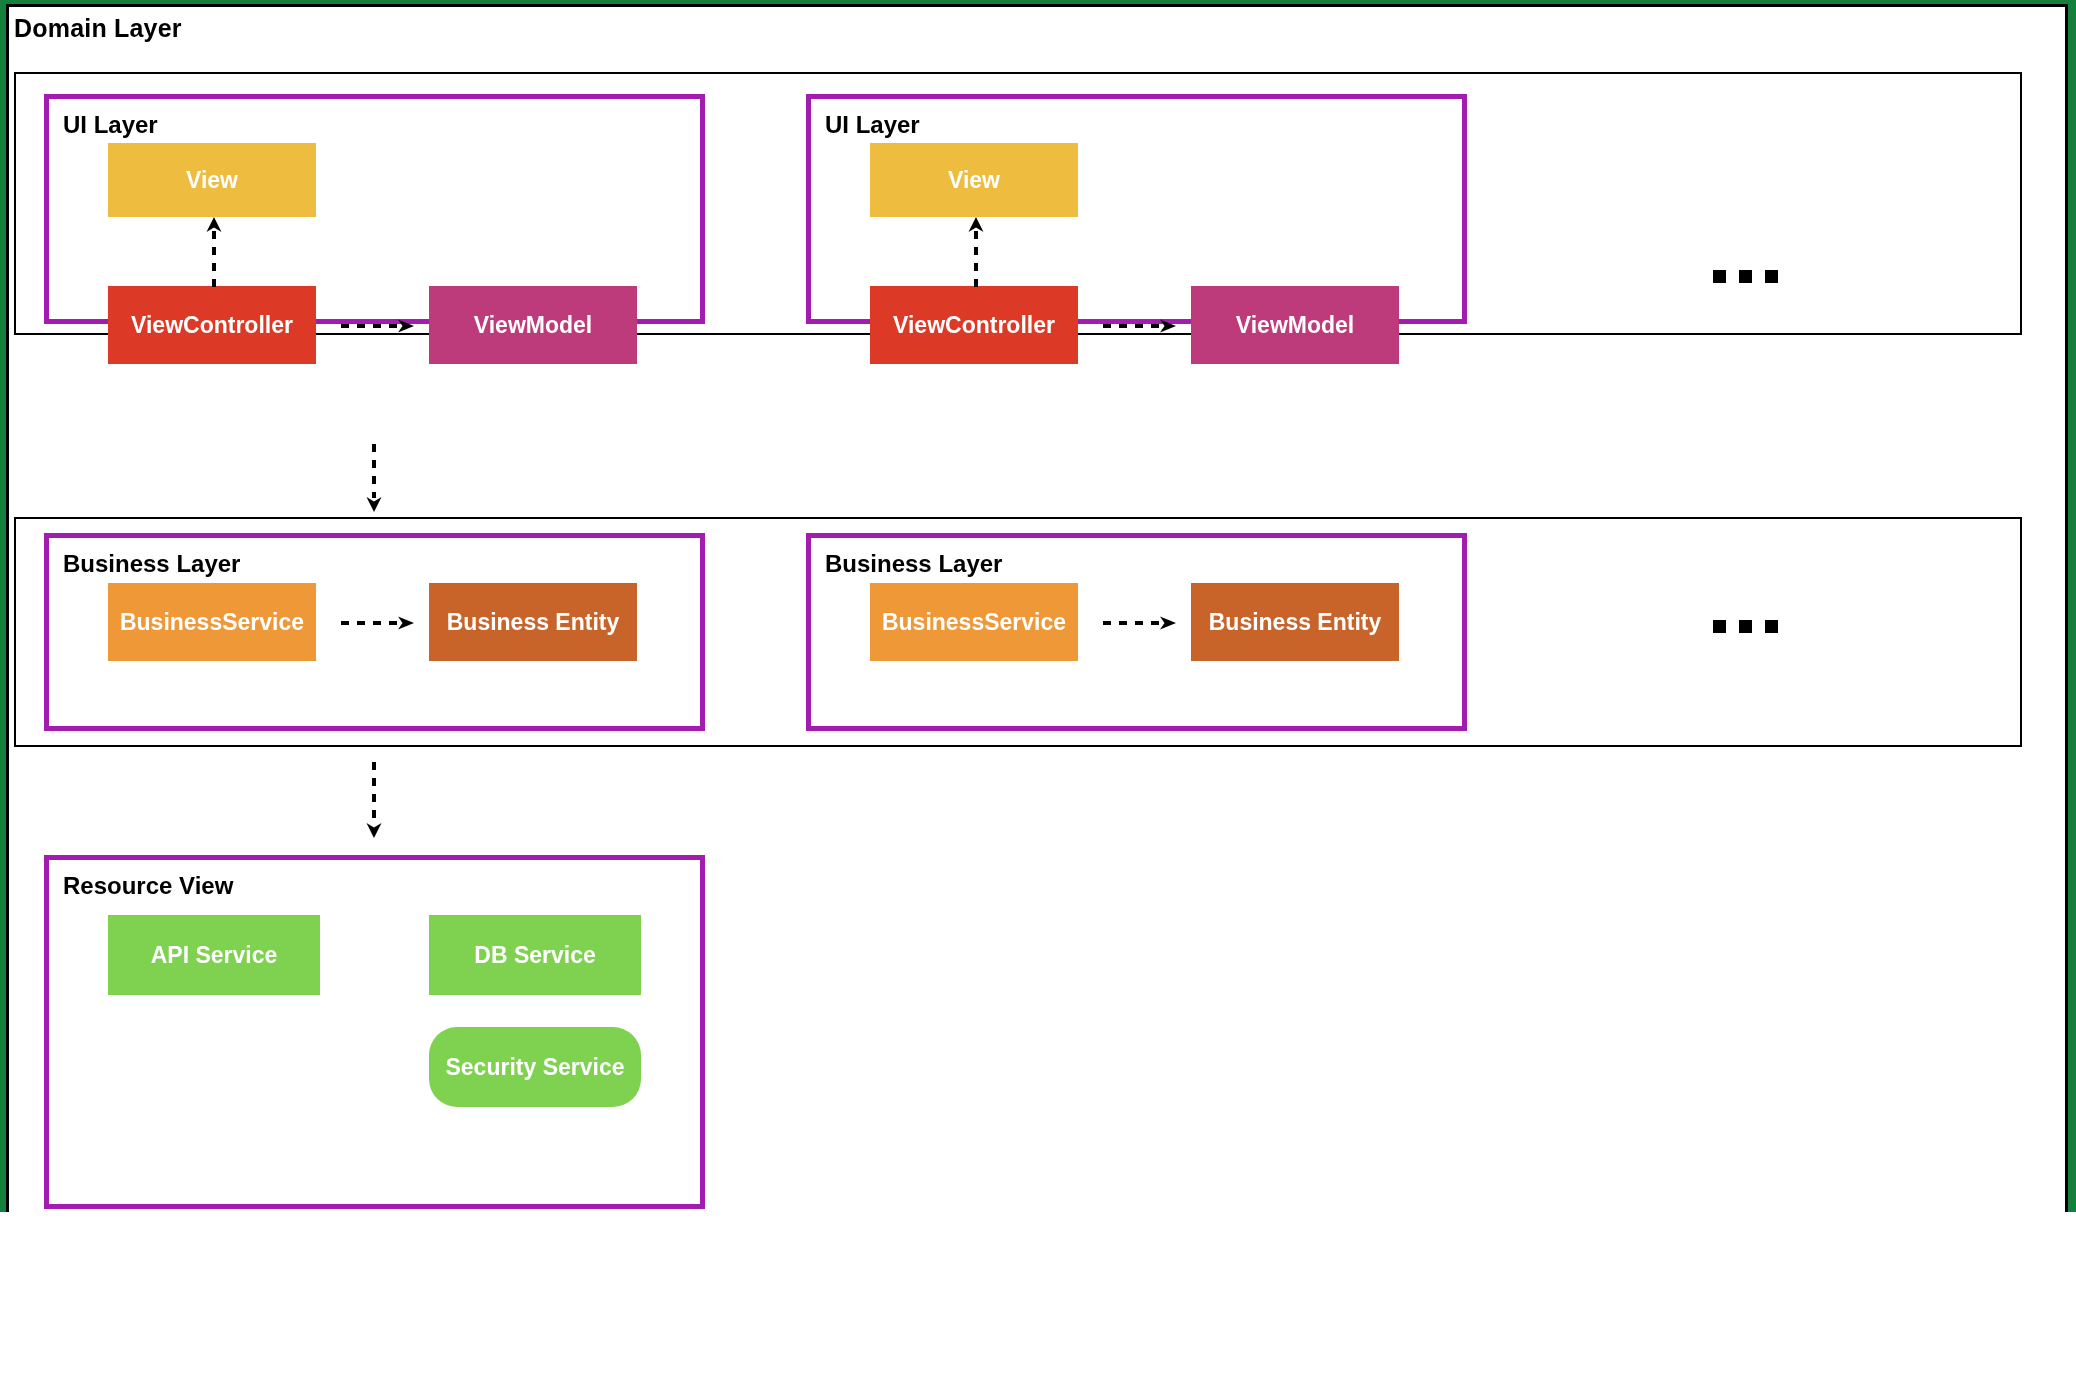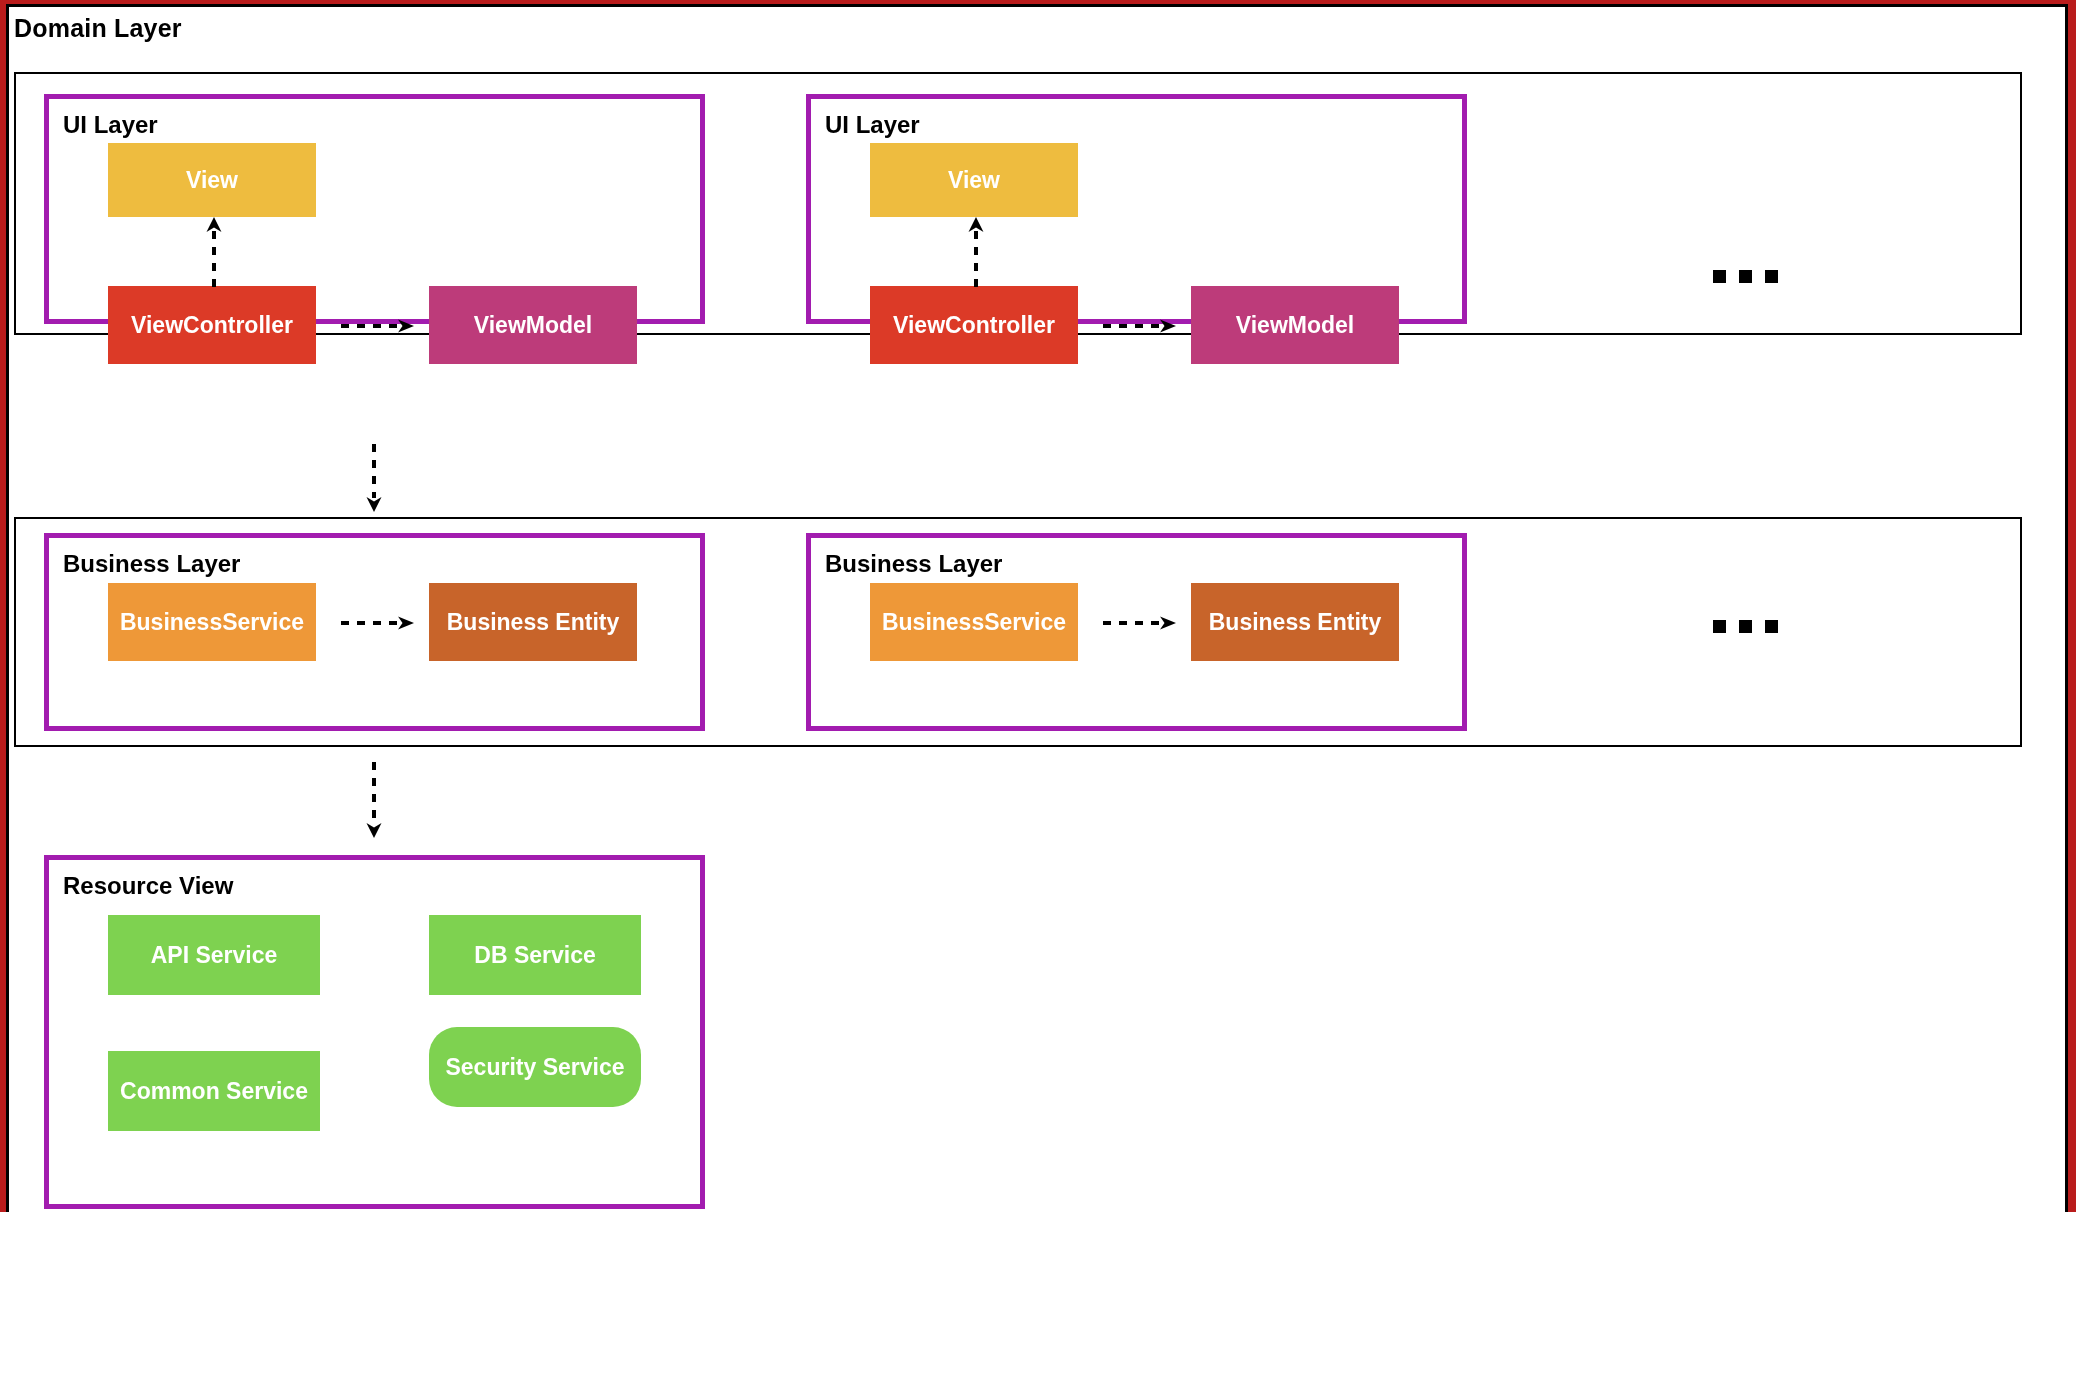--- a/index.html
+++ b/index.html
@@ -8,21 +8,21 @@
     padding: 0;
     background: #ffffff;
   }
   body {
     font-family: "Liberation Sans", sans-serif;
   }
   #canvas {
     position: relative;
     width: 2076px;
     height: 1212px;
-    background: #b91c1c;
+    background: #15803d;
     overflow: hidden;
   }
 
   
   .domain-frame {
     position: absolute;
     left: 6px;
     top: 4px;
     width: 2062px;
     height: 1382px;
@@ -208,20 +208,17 @@
 
   <div class="group" style="left:44px; top:855px; width:661px; height:354px;">
     <div class="group-title">Resource View</div>
   </div>
   <div class="node" style="left:108px; top:915px; width:212px; height:80px; background:#7ED250;">
     <span>API Service</span>
   </div>
   <div class="node" style="left:429px; top:915px; width:212px; height:80px; background:#7ED250;justify-content:center;">
     <span>DB Service</span>
   </div>
-  <div class="node" style="left:108px; top:1051px; width:212px; height:80px; background:#7ED250;">
-    <span>Common Service</span>
-  </div>
   <div class="node" style="left:429px; top:1027px; width:212px; height:80px; background:#7ED250;border-radius:28px;">
     <span>Security Service</span>
   </div>
 
 </div>
 
 </body></html>

